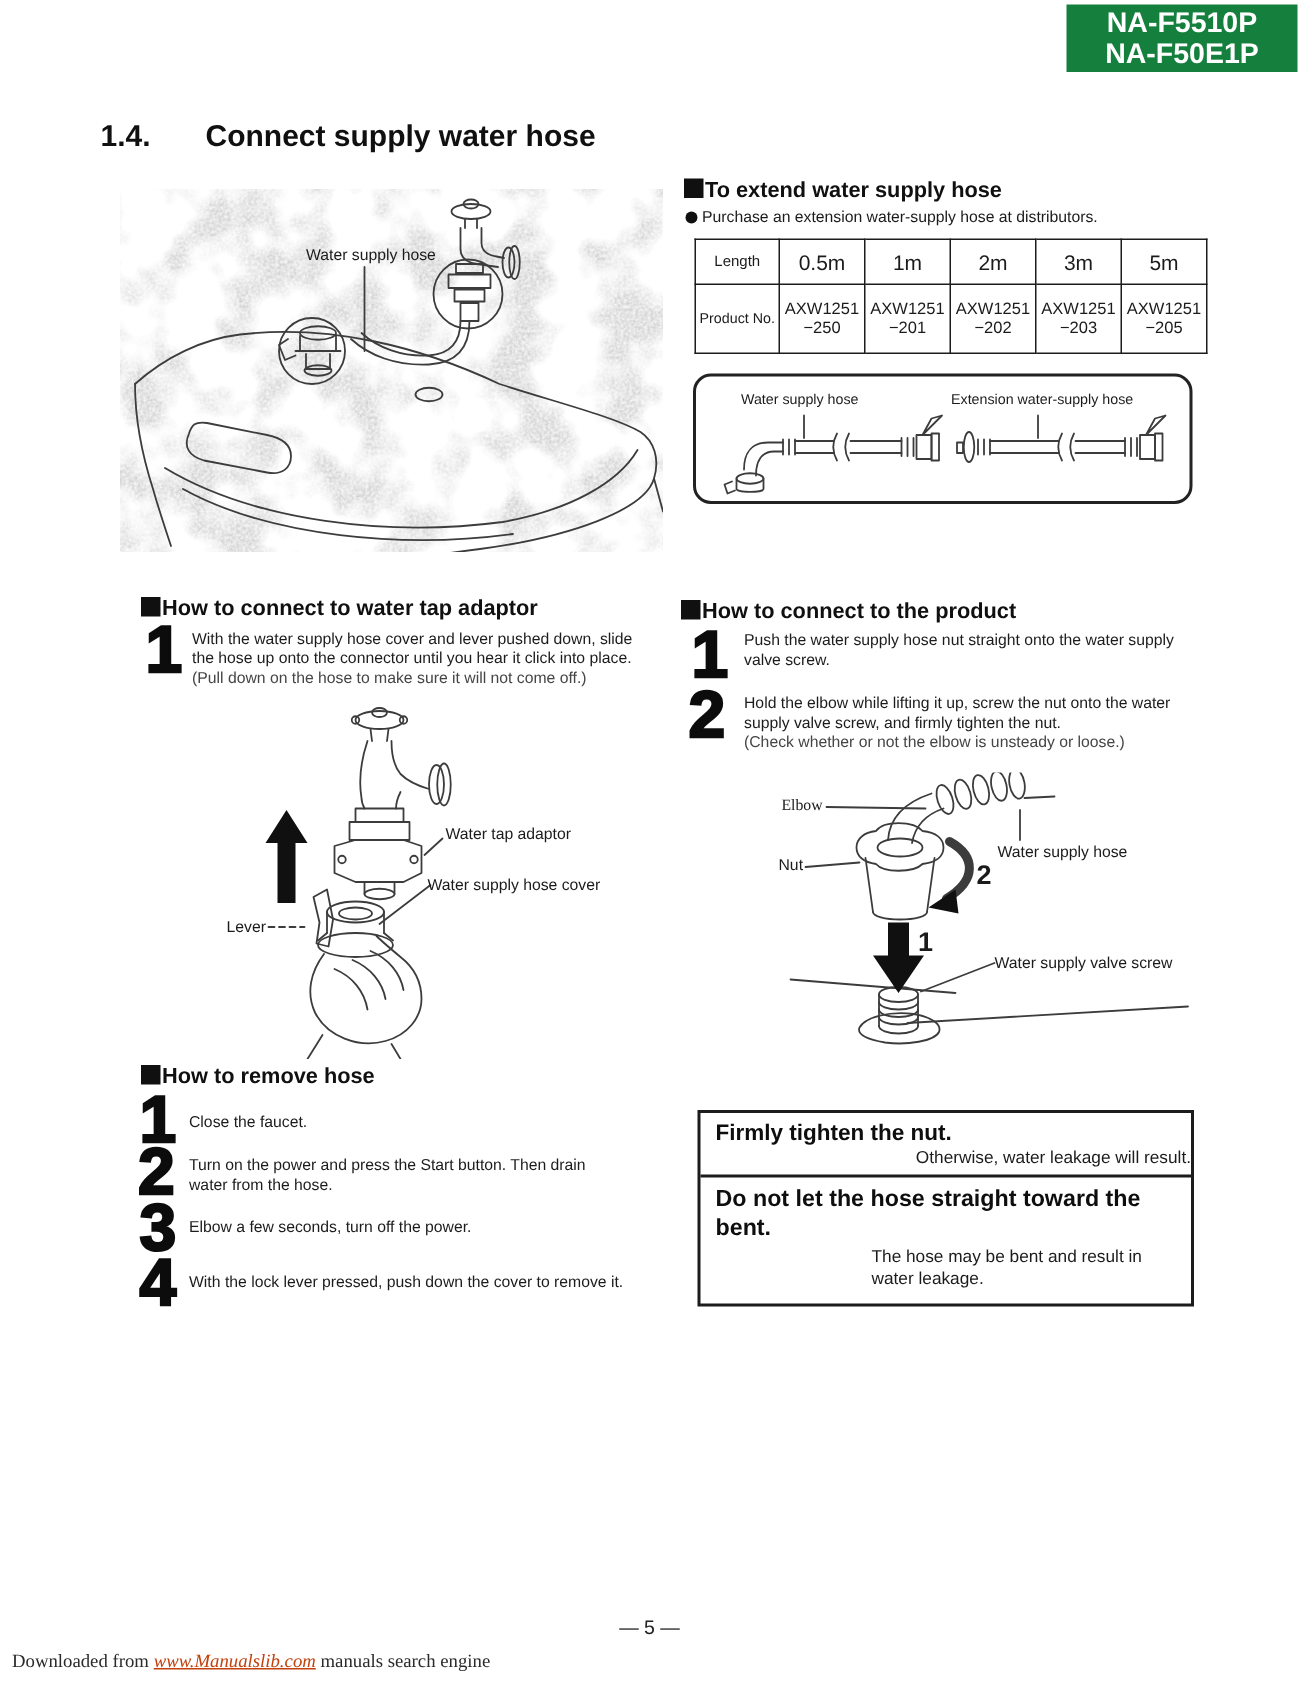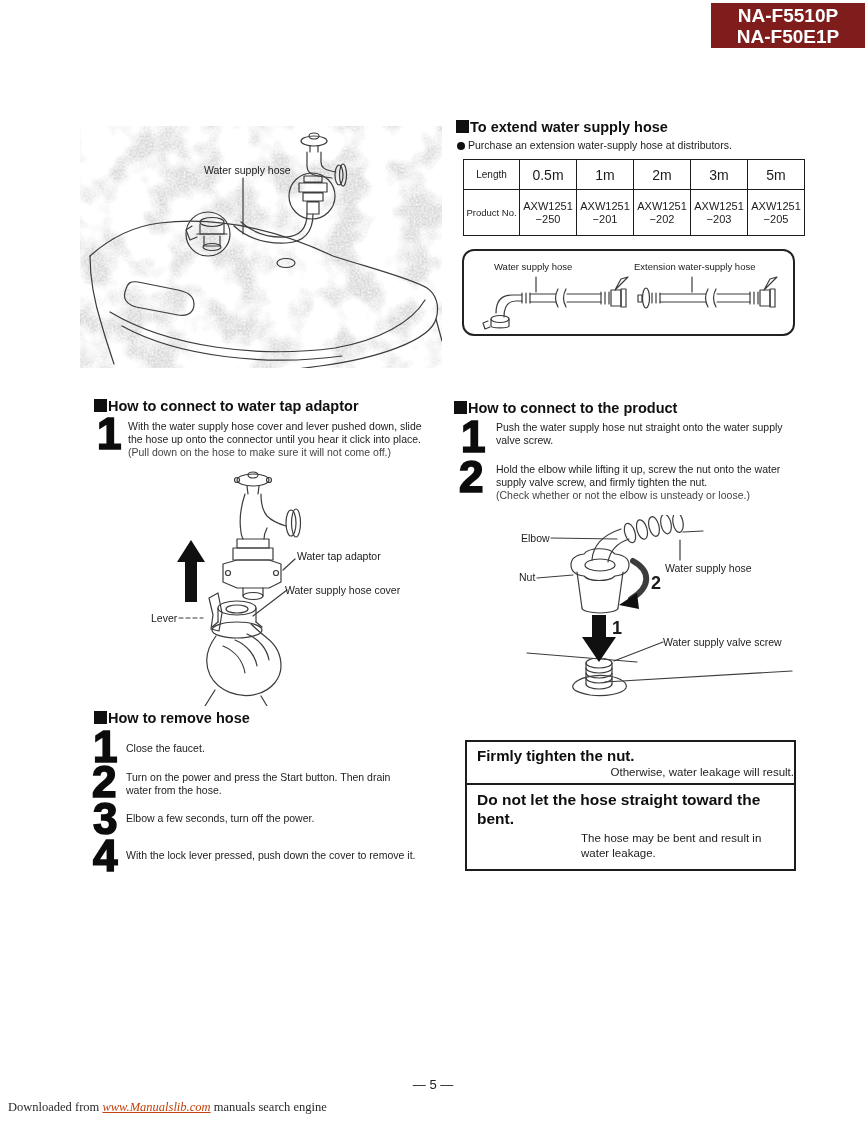--- a/index.html
+++ b/index.html
@@ -1,18 +1,18 @@
 <!DOCTYPE html>
 <html><head>
 <meta charset="utf-8">
 <style>
   html,body{margin:0;padding:0;}
   #page{position:relative;width:866px;height:1122px;background:#ffffff;font-family:"Liberation Sans",sans-serif;color:#1b1b1b;overflow:hidden;}
   .abs{position:absolute;}
-  .badge{left:711px;top:3px;width:154px;height:45px;background:#7f1d1d;color:#fff;text-align:center;font-weight:bold;font-size:19px;line-height:21px;padding-top:2px;box-sizing:border-box;}
+  .badge{left:711px;top:3px;width:154px;height:45px;background:#15803d;color:#fff;text-align:center;font-weight:bold;font-size:19px;line-height:21px;padding-top:2px;box-sizing:border-box;}
   .title{left:67px;top:80px;font-weight:bold;font-size:20px;color:#101010;white-space:nowrap;}
   .title .num{display:inline-block;width:70px;}
   .sechead{font-weight:bold;font-size:14.5px;color:#101010;white-space:nowrap;}
   .sq{display:inline-block;width:13px;height:13px;background:#101010;margin-right:1px;vertical-align:-1px;}
   .bullet{font-size:10.5px;white-space:nowrap;}
   .dot{display:inline-block;width:8px;height:8px;border-radius:50%;background:#101010;margin-right:3px;vertical-align:-1px;}
   table.spec{border-collapse:collapse;font-family:inherit;}
   table.spec td{border:1.6px solid #1c1c1c;text-align:center;vertical-align:middle;padding:0;margin-left:44px;}
   td.hdr{width:55px;font-size:10px;}
   td.hdr2{width:55px;font-size:9.5px;}
@@ -39,20 +39,23 @@
 </head>
 <body>
 
 <div id="page">
 
   <div class="abs badge">
     <div>NA-F5510P</div>
     <div>NA-F50E1P</div>
   </div>
 
+  <div class="abs title">
+    <span class="num">1.4.</span><span>Connect supply water hose</span>
+  </div>
 
   <div class="abs" style="left:80px;top:126px;width:362px;height:242px;">
     <svg width="362" height="242" viewBox="0 0 362 242">
       <filter id="grainA">
         <feTurbulence type="fractalNoise" baseFrequency="0.5" numOctaves="2" seed="7" result="fine"></feTurbulence>
         <feColorMatrix in="fine" type="matrix" values="0 0 0 0 0.33  0 0 0 0 0.33  0 0 0 0 0.33  0 0 0 1 0" result="fc"></feColorMatrix>
         <feTurbulence type="fractalNoise" baseFrequency="0.028" numOctaves="3" seed="4" result="coarse"></feTurbulence>
         <feColorMatrix in="coarse" type="matrix" values="0 0 0 0 0  0 0 0 0 0  0 0 0 0 0  0 0 0 4 -1.7" result="cm"></feColorMatrix>
         <feComposite in="fc" in2="cm" operator="in"></feComposite>
       </filter>
@@ -245,21 +248,21 @@
         <ellipse cx="127" cy="14.5" rx="5" ry="10" transform="rotate(-16 127 14.5)"></ellipse>
         <ellipse cx="139" cy="11.5" rx="5" ry="10" transform="rotate(-14 139 11.5)"></ellipse>
         <ellipse cx="151" cy="9" rx="5" ry="10" transform="rotate(-12 151 9)"></ellipse>
         <ellipse cx="163" cy="7.5" rx="5" ry="10" transform="rotate(-10 163 7.5)"></ellipse>
         <path d="M168,-2 L188,-3 M168,17 L188,16"></path>
         <path d="M118,46 C136,56 136,72 116,84" stroke-width="6"></path>
         <polygon points="122,78 104,90 124,94" fill="#101010" stroke="none"></polygon>
         <path d="M36,23 L102,24 M165,25 V45 M22,63 L58,60 M148,127 L99,146"></path>
       </g>
     </svg>
-    <div class="figlabel" style="left:6px;top:17px;font-size:10.5px;">Elbow</div>
+    <div class="figlabel" style="left:6px;top:17px;font-size:10.5px;font-family:Liberation Serif, serif;">Elbow</div>
     <div class="figlabel" style="left:150px;top:47px;font-size:10.5px;">Water supply hose</div>
     <div class="figlabel" style="left:4px;top:56px;font-size:10.5px;">Nut</div>
     <div class="figlabel" style="left:148px;top:121px;font-size:10.5px;">Water supply valve screw</div>
     <div class="figlabel" style="left:136px;top:58px;font-size:18px;font-weight:bold;">2</div>
     <div class="figlabel" style="left:97px;top:103px;font-size:18px;font-weight:bold;">1</div>
   </div>
 
   <div class="abs sechead" style="left:94px;top:710px;">
     <span class="sq"></span><span>How to remove hose</span>
   </div>

